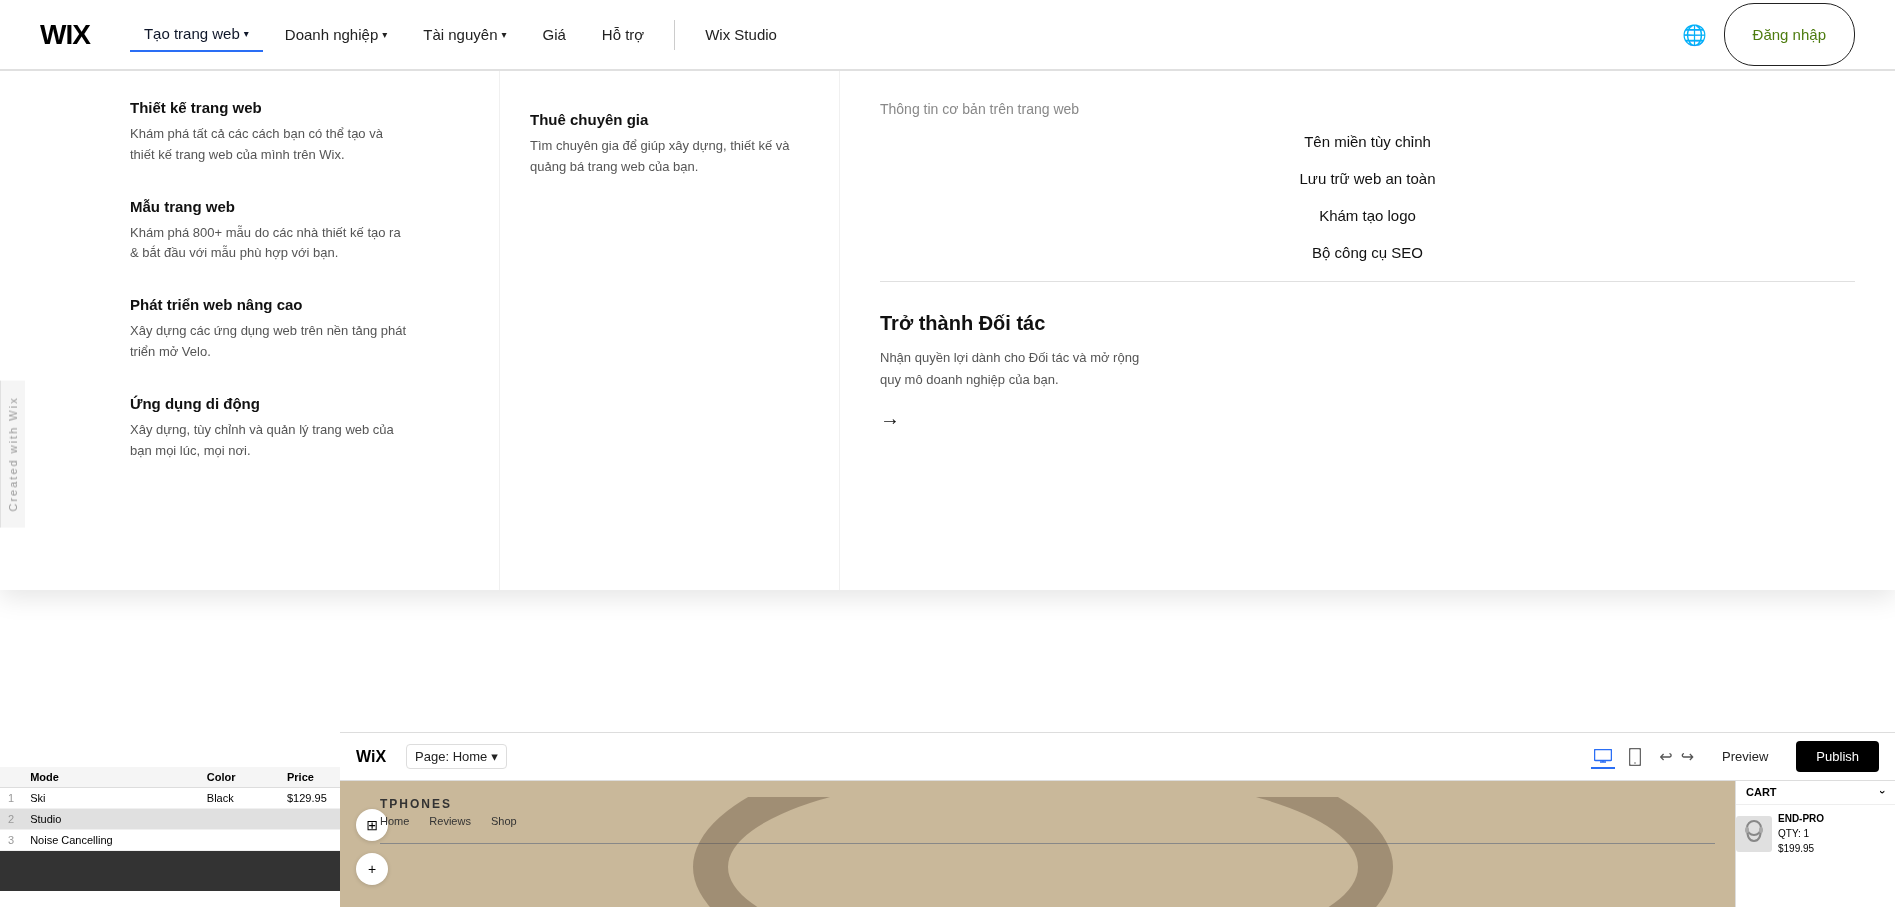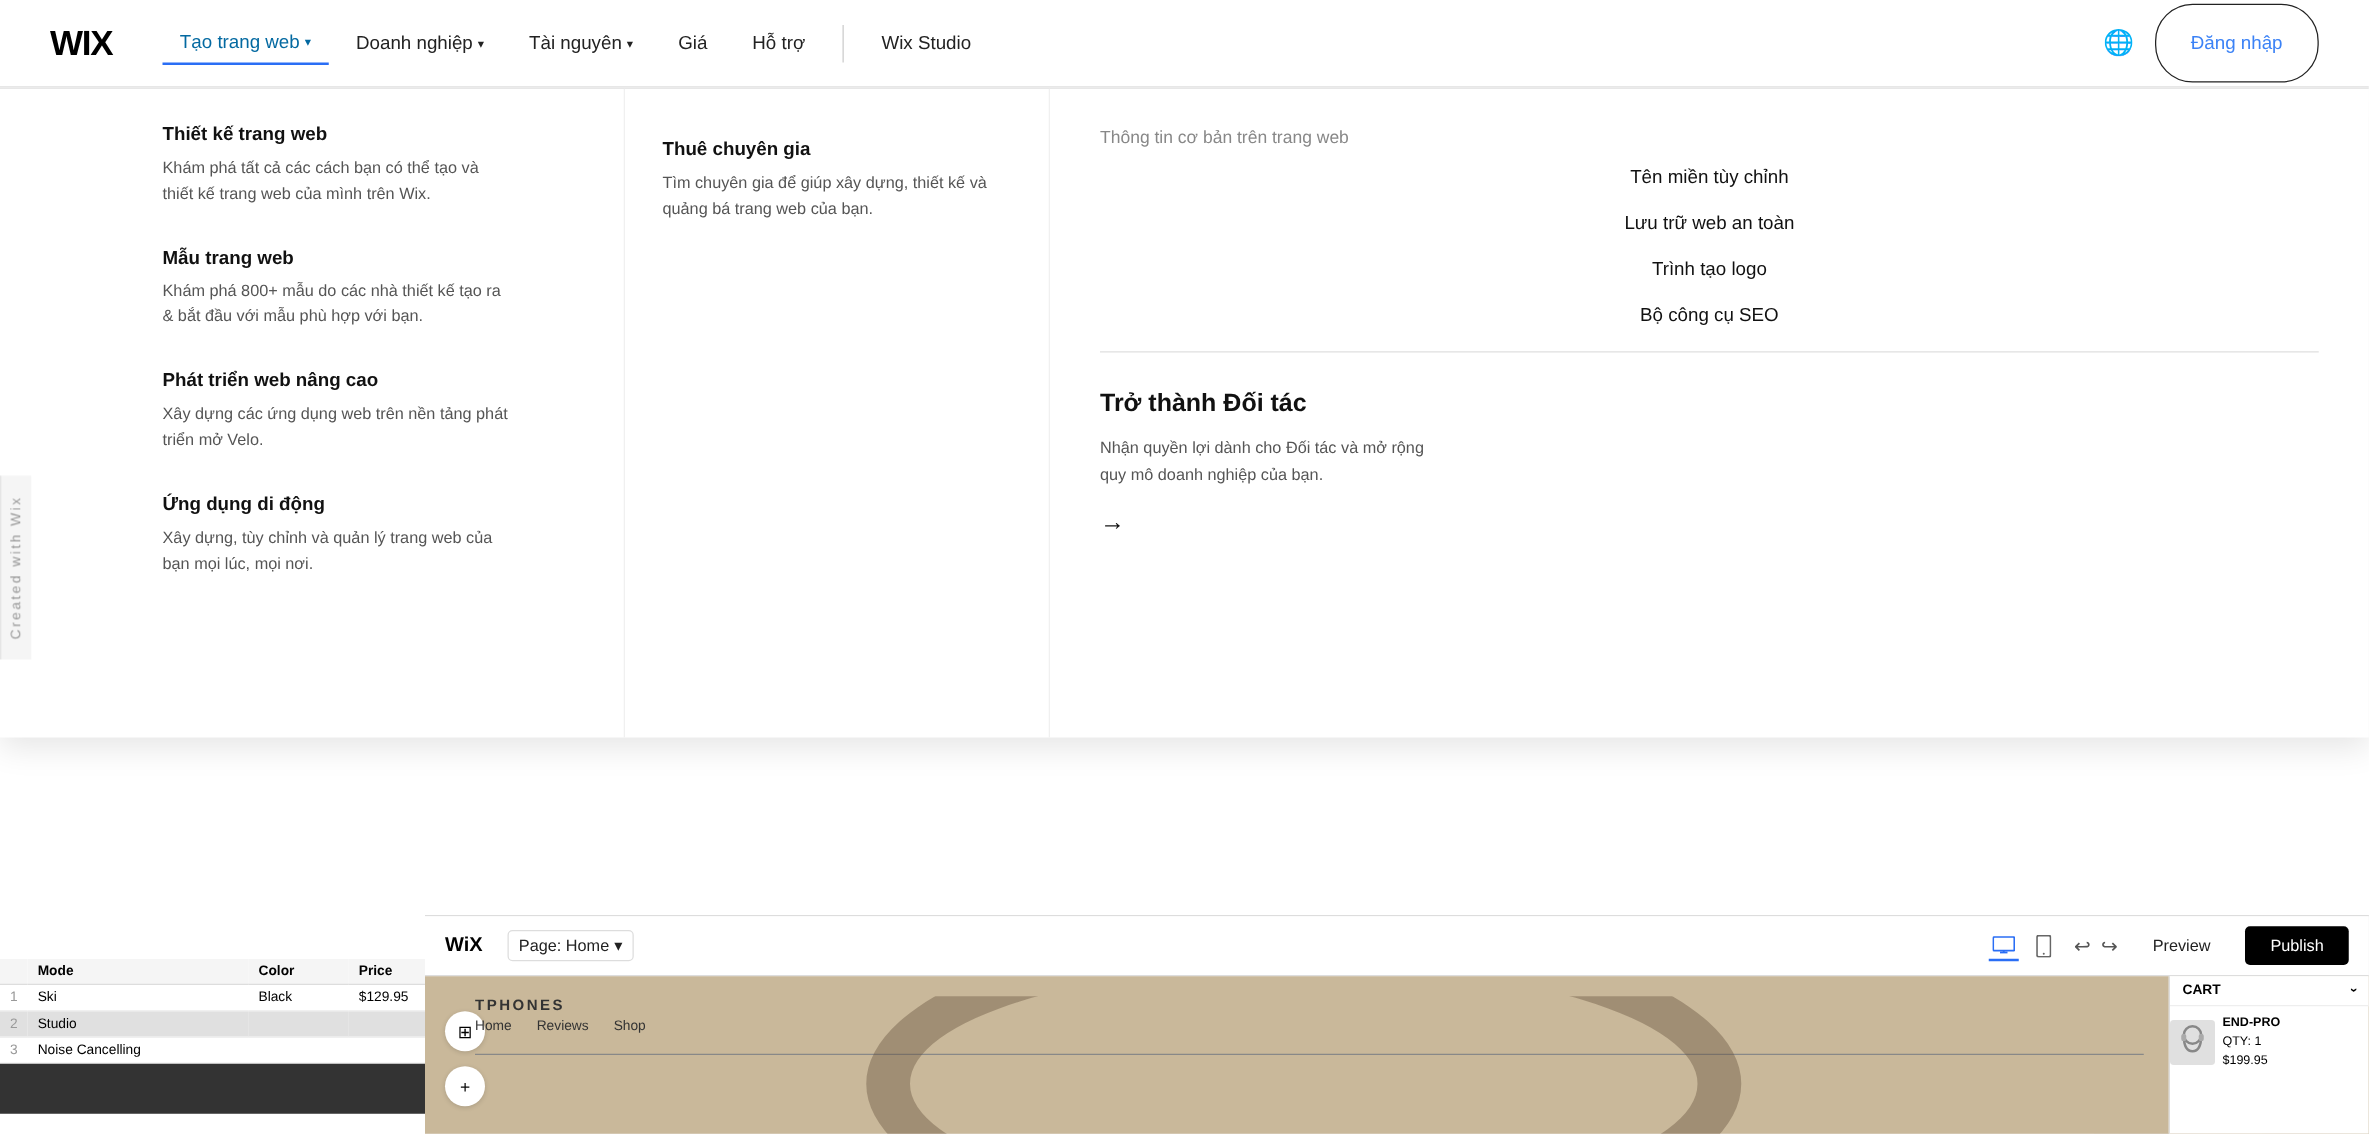--- a/index.html
+++ b/index.html
@@ -11,28 +11,28 @@
       padding: 0 40px; border-bottom: 1px solid #e0e0e0;
       position: relative; z-index: 100; background: #fff;
     }
     .nav-logo { font-size: 28px; font-weight: 900; color: #000; letter-spacing: -1px; margin-right: 40px; }
     .nav-links { display: flex; align-items: center; gap: 8px; flex: 1; }
     .nav-link {
       padding: 8px 14px; font-size: 15px; color: #222;
       cursor: pointer; border: none; background: none;
       display: flex; align-items: center; gap: 4px; white-space: nowrap;
     }
-    .nav-link.active { color: #0369a1; border-bottom: 2px solid #2a6ef5; }
+    .nav-link.active { color: #0f172a; border-bottom: 2px solid #2a6ef5; }
     .nav-link .chevron { font-size: 10px; }
     .nav-divider { width: 1px; height: 30px; background: #ccc; margin: 0 8px; }
     .nav-right { display: flex; align-items: center; gap: 16px; }
     .nav-globe { font-size: 20px; cursor: pointer; color: #222; }
     .nav-login {
       padding: 22px 28px; border: 1.5px solid #222; border-radius: 30px;
-      font-size: 15px; color: #3b82f6; cursor: pointer; background: #fff;
+      font-size: 15px; color: #4d7c0f; cursor: pointer; background: #fff;
       white-space: nowrap;
     }
 
     
     .dropdown-overlay {
       position: absolute; top: 70px; left: 0; right: 0;
       background: #fff; border-top: 1px solid #e0e0e0;
       display: flex; z-index: 50;
       box-shadow: 0 8px 24px rgba(0,0,0,0.1);
       min-height: 520px;
@@ -242,21 +242,21 @@
     <div class="menu-item">
       <div class="menu-item-title">Thuê chuyên gia</div>
       <div class="menu-item-desc">Tìm chuyên gia để giúp xây dựng, thiết kế và quảng bá trang web của bạn.</div>
     </div>
   </div>
 
   <div class="dropdown-right">
     <span class="menu-link-muted">Thông tin cơ bản trên trang web</span>
     <span class="menu-link">Tên miền tùy chỉnh</span>
     <span class="menu-link">Lưu trữ web an toàn</span>
-    <span class="menu-link">Trình tạo logo</span>
+    <span class="menu-link">Khám tạo logo</span>
     <span class="menu-link">Bộ công cụ SEO</span>
 
     <div class="partner-section">
       <hr class="partner-divider">
       <div class="partner-title">Trở thành Đối tác</div>
       <div class="partner-desc">Nhận quyền lợi dành cho Đối tác và mở rộng quy mô doanh nghiệp của bạn.</div>
       <span class="partner-arrow">→</span>
     </div>
   </div>
 </div>

